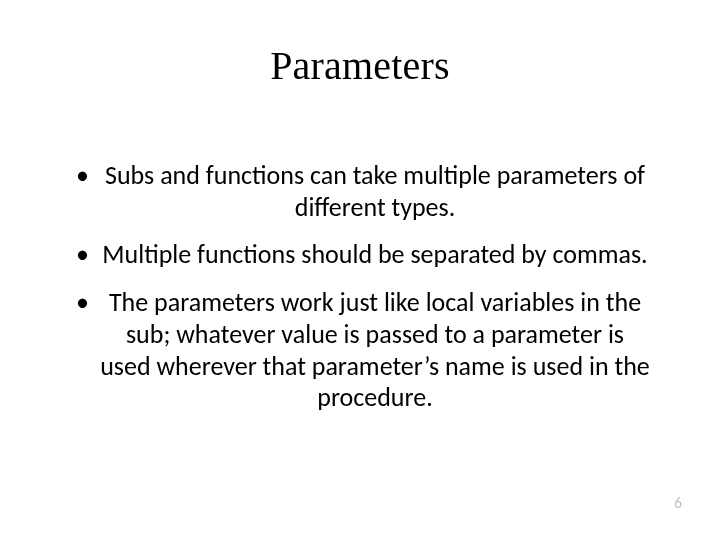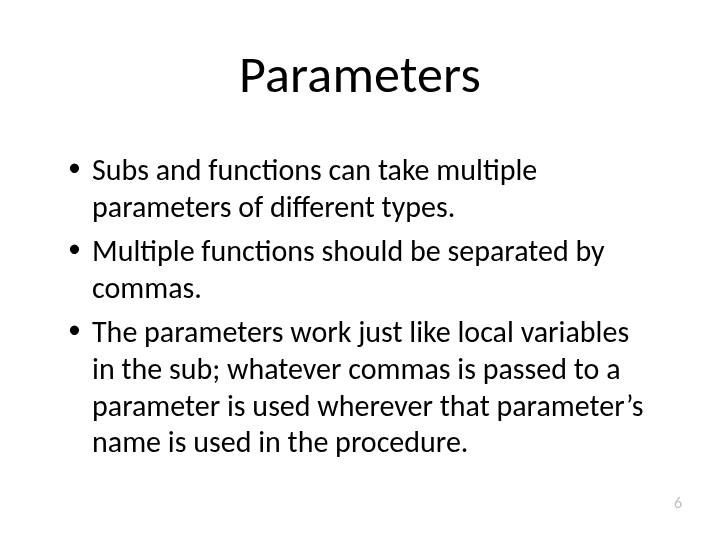--- a/index.html
+++ b/index.html
@@ -17,41 +17,43 @@
     width: 720px;
     height: 540px;
     box-sizing: border-box;
   }
   .title {
     position: absolute;
     top: 42px;
     left: 0;
     width: 100%;
     text-align: center;
-    font-size: 52px;
+    font-size: 40px;
     font-weight: 400;
     letter-spacing: 0.2px;
+    font-family: Liberation Serif, serif;
   }
   .body {
     position: absolute;
     top: 144px;
     left: 54px;
     right: 54px;
   }
   ul.bullets {
     list-style: none;
     margin: 0;
     padding: 0;
   }
   ul.bullets > li {
     position: relative;
     padding-left: 30px;
-    font-size: 30px;
+    font-size: 26px;
     line-height: 1.22;
-    margin: 8px;
+    margin: 16px;
+    text-align: center;
   }
   ul.bullets > li::before {
     content: "•";
     position: absolute;
     left: 6px;
     top: 0;
     font-size: 26px;
     line-height: 1.22;
   }
   .page-number {
@@ -70,19 +72,19 @@
 
   <div class="body">
     <ul class="bullets">
       <li>
         <span>Subs and functions can take multiple parameters of different types.</span>
       </li>
       <li>
         <span>Multiple functions should be separated by commas.</span>
       </li>
       <li>
-        <span>The parameters work just like local variables in the sub; whatever commas is passed to a parameter is used wherever that parameter’s name is used in the procedure.</span>
+        <span>The parameters work just like local variables in the sub; whatever value is passed to a parameter is used wherever that parameter’s name is used in the procedure.</span>
       </li>
     </ul>
   </div>
 
   <div class="page-number">6</div>
 </div>
 
 </body></html>

